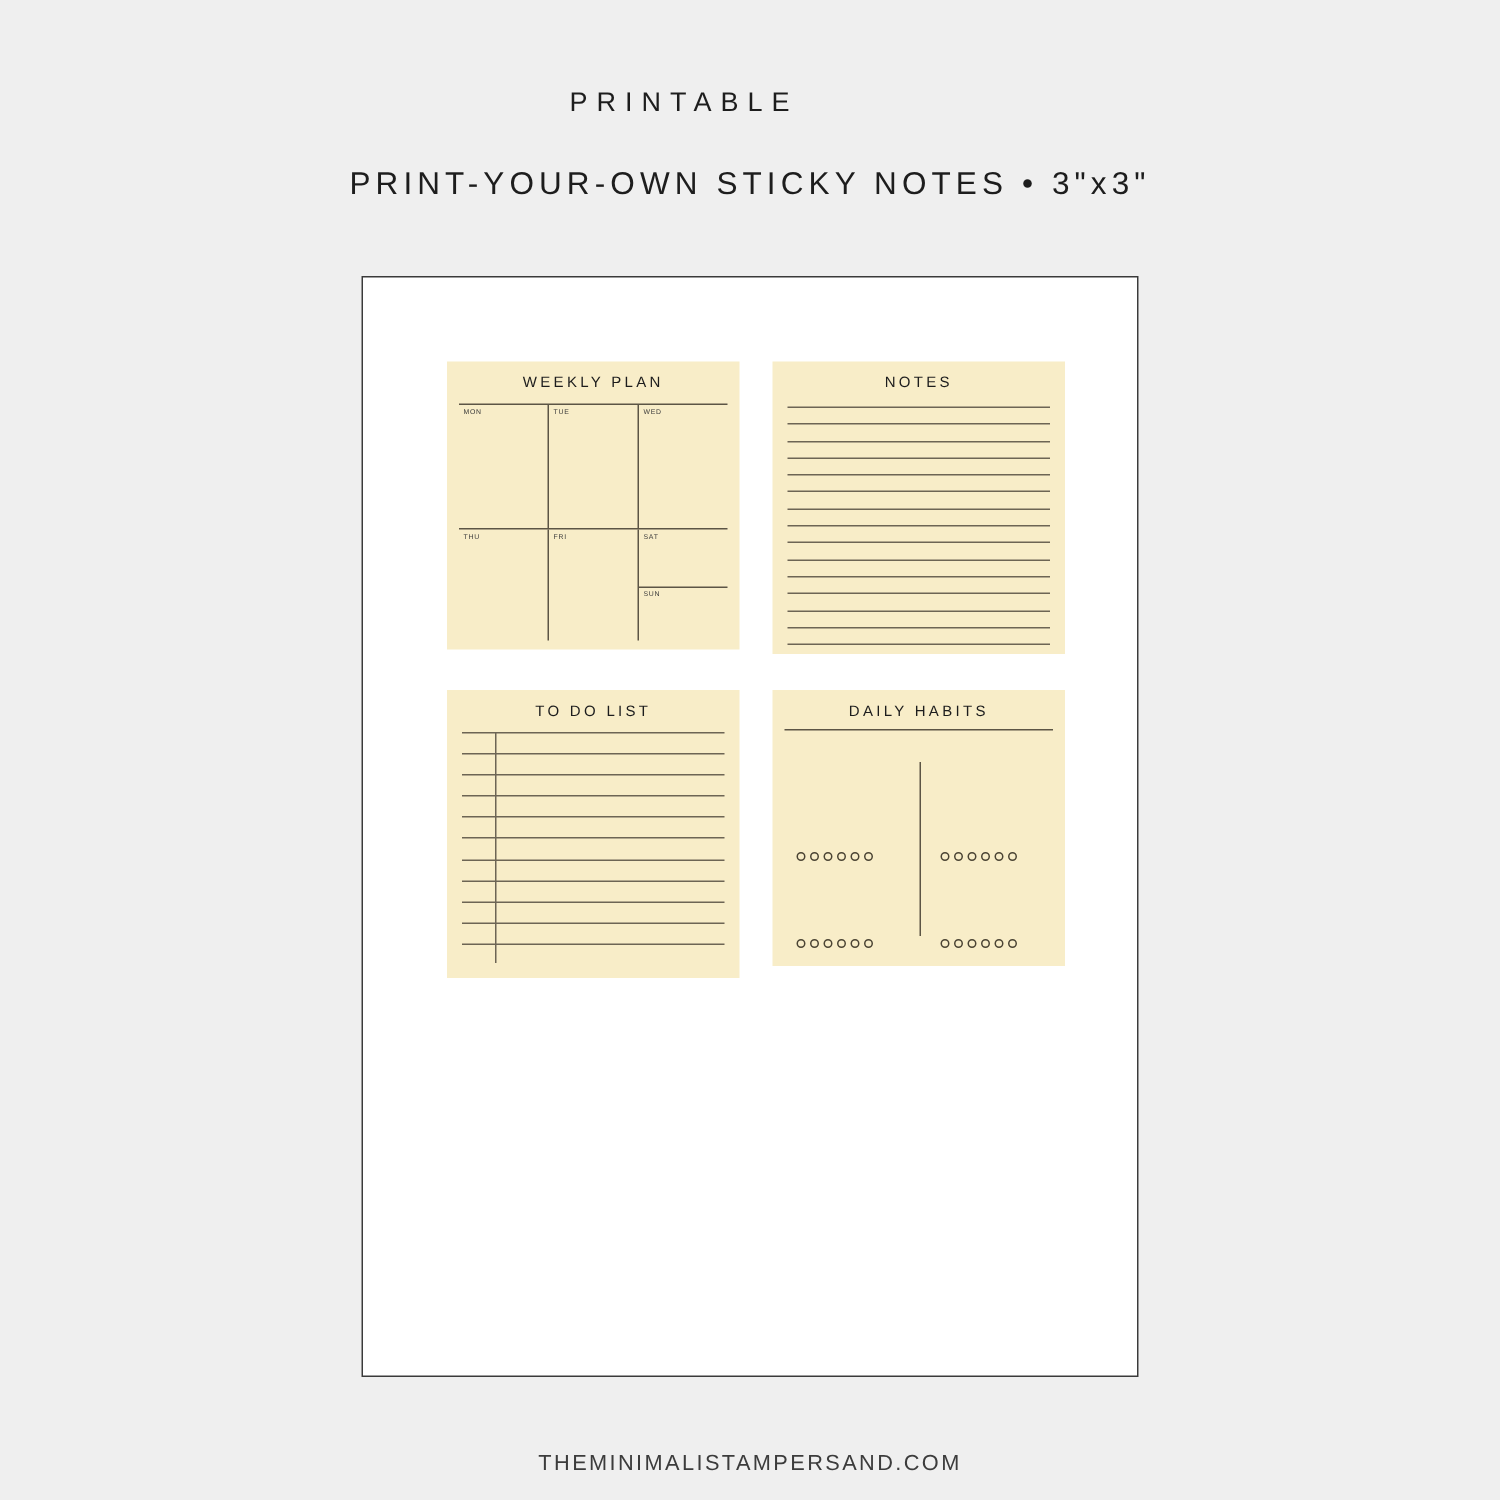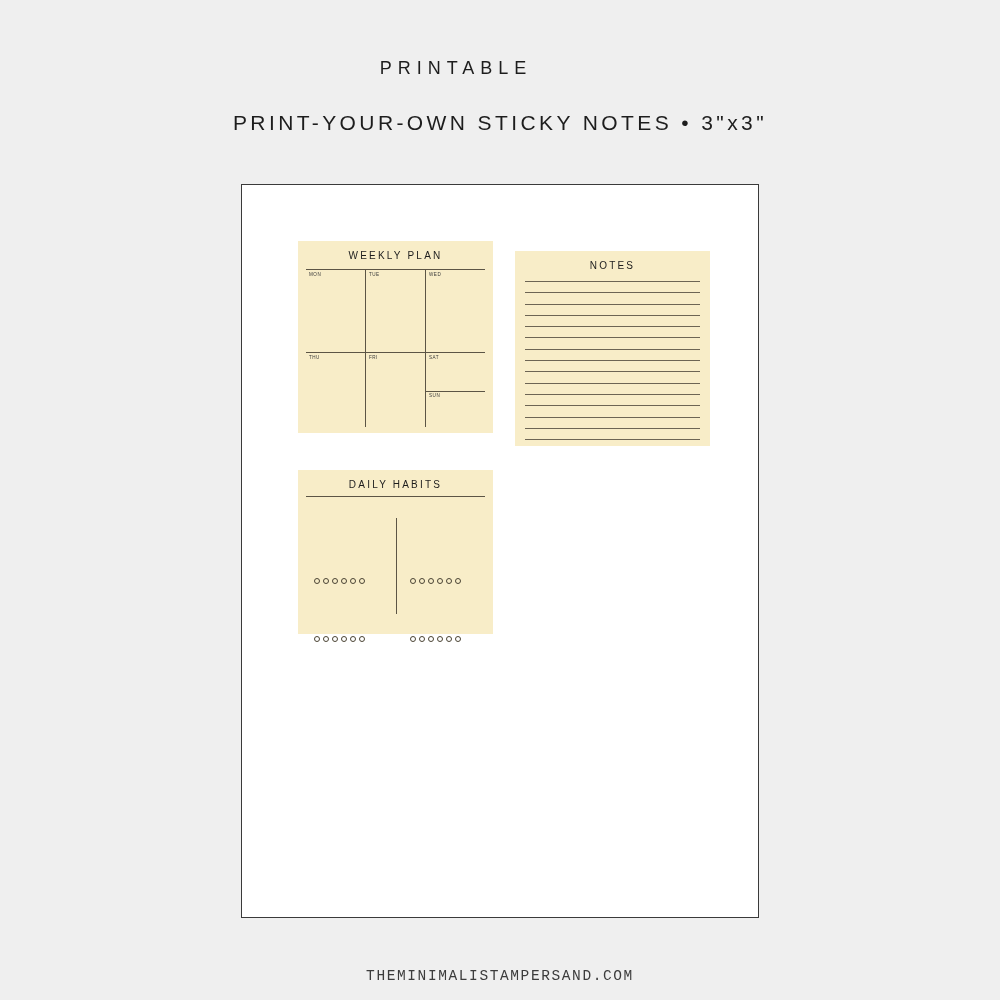--- a/index.html
+++ b/index.html
@@ -129,21 +129,21 @@
     left: 18px;
     right: 18px;
     top: 30px;
     bottom: 14px;
     border: 1px solid #4b4staggered;
     border: 1px solid #4b4434;
     box-sizing: border-box;
   }
 
   
-  .notes { height: 195px; margin-top: 10px; }
+  .notes { height: 195px; }
   .notes-lines {
     position: absolute;
     left: 10px;
     right: 10px;
     top: 30px;
     bottom: 10px;
   }
   .notes-lines .ln {
     border-top: 1px solid #6d6554;
     height: 11.3px;
@@ -185,21 +185,21 @@
   }
   .todo-col {
     position: absolute;
     left: 22px;
     top: 0;
     bottom: 0;
     border-left: 1px solid #6d6554;
   }
 
   
-  .habits { height: 164px; }
+  .habits { height: 184px; }
   .hb-top {
     position: absolute;
     left: 8px;
     right: 8px;
     top: 26px;
     border-top: 1px solid #5c5545;
   }
   .hb-vert {
     position: absolute;
     left: 50%;
@@ -223,21 +223,20 @@
   
   .footer {
     position: absolute;
     top: 968px;
     left: 0;
     width: 1000px;
     text-align: center;
     font-size: 14.5px;
     letter-spacing: 1.6px;
     color: #3c3c3c;
-    font-family: Liberation Mono, monospace;
   }
 </style>
 </head>
 <body>
 
 <div class="page">
 
   <div class="head-kicker">PRINTABLE</div>
   <div class="head-title">PRINT-YOUR-OWN STICKY NOTES • 3"x3"</div>
 
@@ -290,20 +289,37 @@
           <div class="ln"></div>
           <div class="ln"></div>
           <div class="ln"></div>
           <div class="ln"></div>
           <div class="ln"></div>
           <div class="ln"></div>
         </div>
       </div>
 
 
+      <div class="note todo">
+        <div class="note-title">TO DO LIST</div>
+        <div class="todo-body">
+          <div class="ln"></div>
+          <div class="ln"></div>
+          <div class="ln"></div>
+          <div class="ln"></div>
+          <div class="ln"></div>
+          <div class="ln"></div>
+          <div class="ln"></div>
+          <div class="ln"></div>
+          <div class="ln"></div>
+          <div class="ln"></div>
+          <div class="ln"></div>
+          <div class="todo-col"></div>
+        </div>
+      </div>
 
       <div class="note habits">
         <div class="note-title">DAILY HABITS</div>
         <div class="hb-top"></div>
         <div class="hb-vert"></div>
 
         <div class="hb-dots" style="left:16px; top:108px;">
           <span class="dot"></span>
           <span class="dot"></span>
           <span class="dot"></span>

